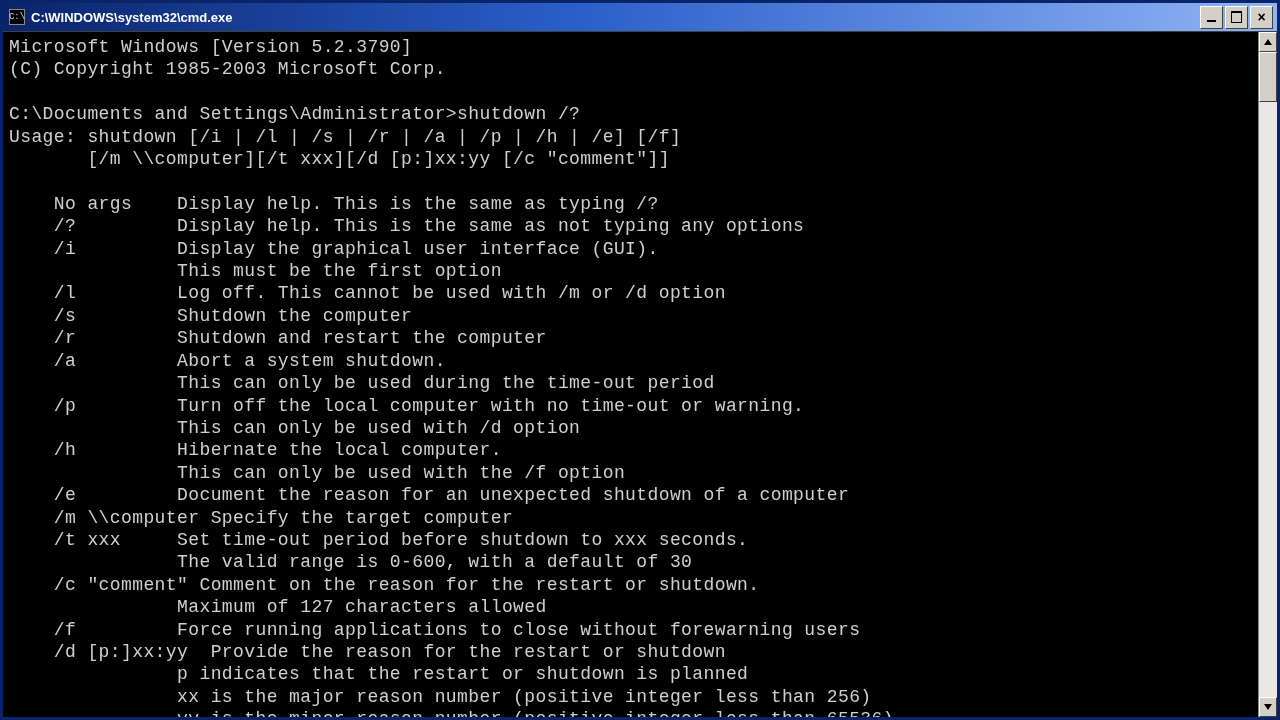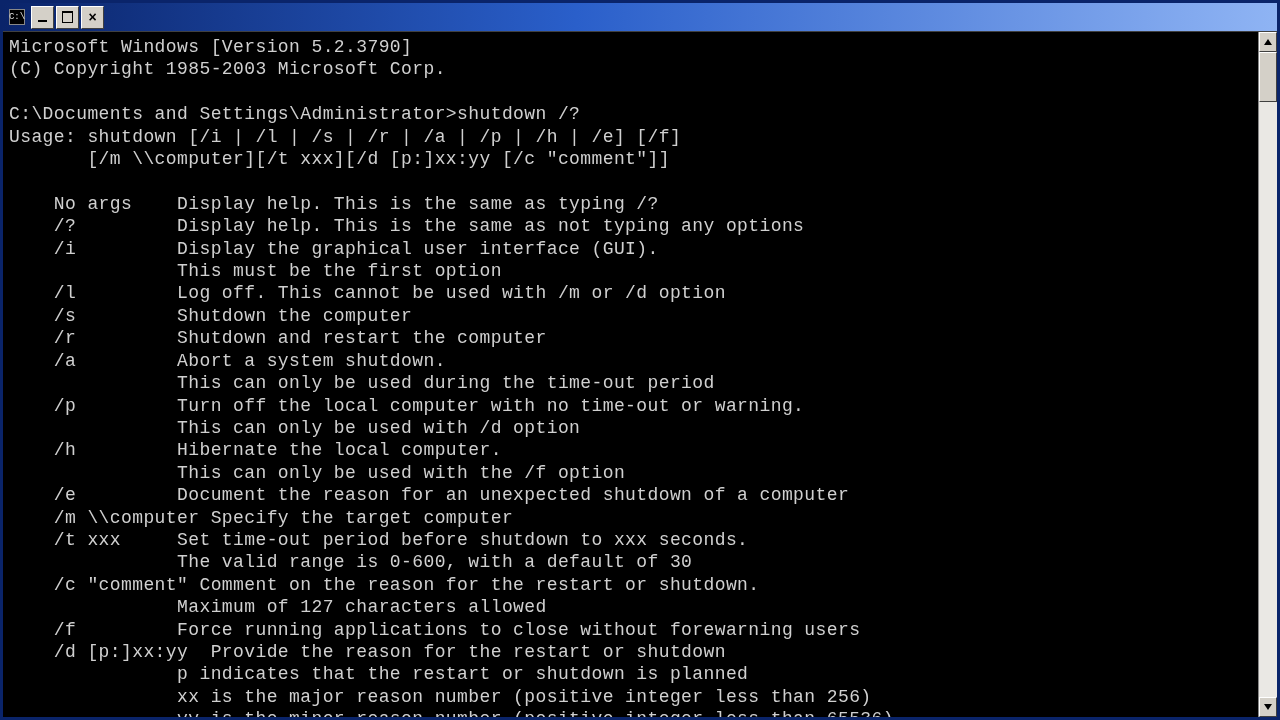--- a/index.html
+++ b/index.html
@@ -107,20 +107,21 @@
     border-bottom-color:#404040;
   }
 </style>
 </head>
 <body>
 
 <div class="window">
 
   <div class="titlebar">
     <div class="app-icon">C:\</div>
+    <div class="title-text">C:\WINDOWS\system32\cmd.exe</div>
     <div class="title-buttons">
       <div class="title-btn min">
           <div class="g"></div>
         </div>
       <div class="title-btn max">
           <div class="g"></div>
         </div>
       <div class="title-btn close">×</div>
     </div>
   </div>

